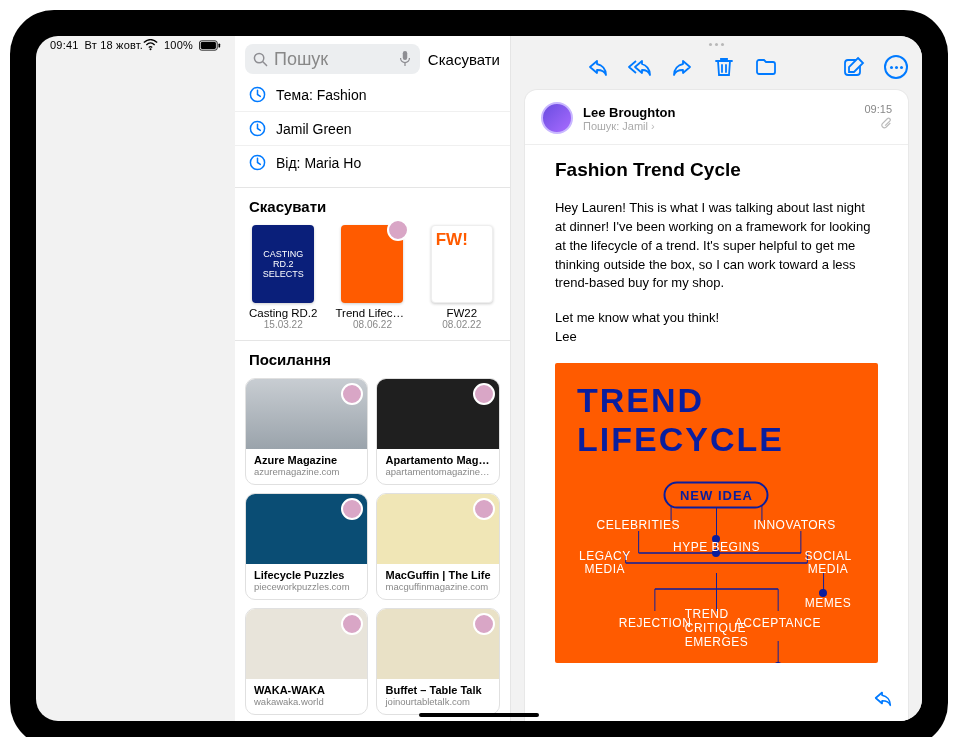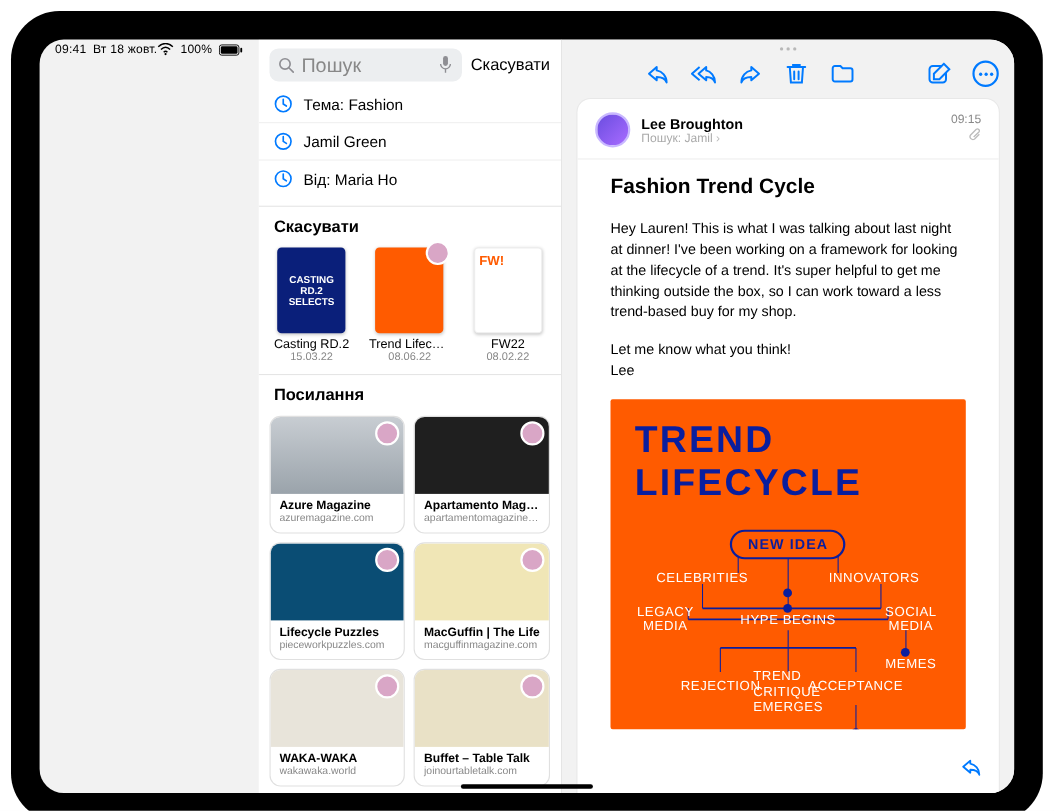--- a/index.html
+++ b/index.html
@@ -20,24 +20,24 @@
   .searchbox .mag { width:15px; height:15px; }
   .searchbox .mic { width:14px; height:16px; margin-left:auto; }
   .cancel { color:#000000; font-size:15px; }
   .recent { padding:0 0 8px 0; }
   .recent-item { display:flex; align-items:center; gap:10px; padding:8px 14px; font-size:14px; color:#000; border-top:1px solid #f0f0f0; }
   .recent-item:first-child { border-top:none; }
   .recent-item .clock { width:17px; height:17px; }
   .section-title { font-size:15px; font-weight:600; padding:10px 14px 6px; color:#000; border-top:1px solid #e5e5e5; }
   .docs { display:flex; gap:16px; padding:4px 12px 10px; }
   .doc { width:74px; text-align:center; }
-  .doc .thumb { width:62px; height:78px; margin:0 auto 4px; border-radius:4px; display:flex; align-items:center; justify-content:center; font-size:9px; font-weight:700; color:#fff; text-align:center; padding:4px; box-shadow:0 1px 3px rgba(0,0,0,.2); }
+  .doc .thumb { width:62px; height:78px; margin:0 auto 4px; border-radius:4px; display:flex; align-items:center; justify-content:center; font-size:9px; font-weight:400; color:#fff; text-align:center; padding:4px; box-shadow:0 1px 3px rgba(0,0,0,.2); }
   .doc .thumb.blue { background:#0a1f7a; }
   .doc .thumb.orange { background:#ff5b00; position:relative; }
-  .doc .thumb.white { background:#fff; color:#ff5b00; border:1px solid #eee; font-size:12px; font-weight:900; align-items:flex-start; justify-content:flex-start; }
+  .doc .thumb.white { background:#fff; color:#ff5b00; border:1px solid #eee; font-size:17px; font-weight:900; align-items:flex-start; justify-content:flex-start; }
   .doc .avatar { position:absolute; top:-6px; right:-6px; width:22px; height:22px; border-radius:50%; background:#d9a6c6; border:2px solid #fff; }
   .doc .name { font-size:11.5px; color:#000; white-space:nowrap; overflow:hidden; text-overflow:ellipsis; }
   .doc .date { font-size:10px; color:#888; }
   .links { display:grid; grid-template-columns:1fr 1fr; gap:8px; padding:4px 10px 8px; }
   .link { border:1px solid #e0e0e0; border-radius:10px; overflow:hidden; background:#fff; }
   .link .img { height:70px; background:#c0c6cc; position:relative; display:flex; align-items:center; justify-content:center; font-size:9px; color:#fff; }
   .link .img .avatar { position:absolute; top:4px; right:4px; width:22px; height:22px; border-radius:50%; background:#d9a6c6; border:2px solid #fff; }
   .link .l-a { background:linear-gradient(180deg,#c8cdd2 0%,#9aa3ab 100%); }
   .link .l-b { background:#1f1f1f; color:#ddd; }
   .link .l-c { background:#0a4d74; }
@@ -307,21 +307,21 @@
                     <path d="M215 92 V108 M120 108 H310 M120 108 V130 M215 108 V130 M310 108 V130"></path>
                     <path d="M310 160 V185"></path>
                   </g>
                 </svg>
                 <div class="node pill" style="left:50%;top:14px">NEW IDEA</div>
                 <div class="dot" style="left:50%;top:58px"></div>
                 <div class="node" style="left:22%;top:44px">CELEBRITIES</div>
                 <div class="node" style="left:78%;top:44px">INNOVATORS</div>
                 <div class="node" style="left:10%;top:82px;text-align:center;line-height:1.1">LEGACY<br>MEDIA</div>
                 <div class="dot" style="left:50%;top:72px"></div>
-                <div class="node" style="left:50%;top:82px">HYPE BEGINS</div>
+                <div class="node" style="left:50%;top:66px">HYPE BEGINS</div>
                 <div class="node" style="left:90%;top:82px;text-align:center;line-height:1.1">SOCIAL<br>MEDIA</div>
                 <div class="dot" style="left:88%;top:112px"></div>
                 <div class="node" style="left:90%;top:122px">MEMES</div>
                 <div class="node" style="left:28%;top:142px">REJECTION</div>
                 <div class="node" style="left:50%;top:148px;text-align:left;line-height:1.15">TREND<br>CRITIQUE<br>EMERGES</div>
                 <div class="node" style="left:72%;top:142px">ACCEPTANCE</div>
                 <div class="dot" style="left:72%;top:185px"></div>
                 <div class="node" style="left:72%;top:198px">HYPE GROWS</div>
               </div>
             </div>

